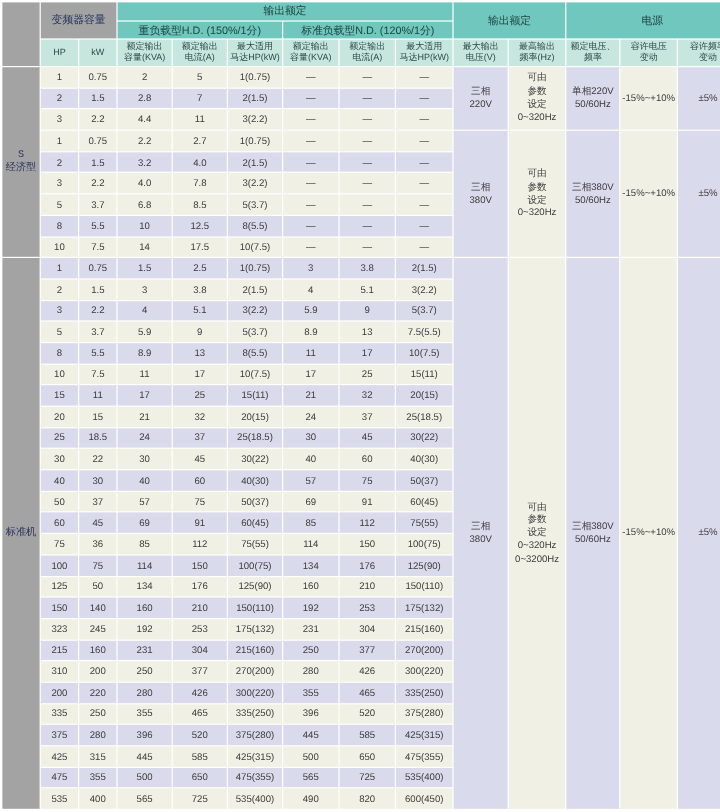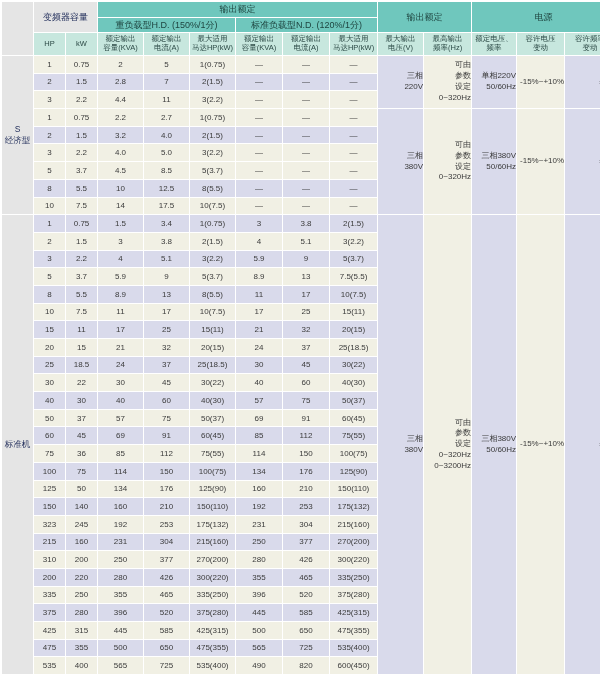--- a/index.html
+++ b/index.html
@@ -25,25 +25,25 @@
     overflow: hidden;
     font-weight: normal;
     line-height: 1.15;
   }
   thead tr.r1 th { height: 15px; }
   thead tr.r2 th { height: 14px; }
   thead tr.r3 th { height: 22px; margin-left: 48px; }
   tbody td, tbody th { height: 16.7px; }
   .teal  { background: #6FC7BD; color: #1e4540; font-size: 9px; }
   .mint  { background: #C7E7DE; color: #2c4a46; font-size: 7.5px; }
-  .blue  { background: #e5e5e5; color: #26325e; font-size: 9px; }
+  .blue  { background: #a3a3a3; color: #26325e; font-size: 9px; font-family: Liberation Mono, monospace; }
   .lav   { background: #D9DAEB; font-size: 8px; }
   .beige { background: #F1F0E4; font-size: 8px; }
   .section-label { font-size: 8.5px; line-height: 1.25; }
-  .merged { line-height: 1.35; text-align: right; }
+  .merged { line-height: 1.35; }
 </style>
 </head>
 <body>
 
 <div class="page">
   <table class="spec">
     <colgroup>
       <col style="width:31px">
         <col style="width:31px">
         <col style="width:31px">
@@ -168,30 +168,30 @@
           <td class="lav">4.0</td>
           <td class="lav">2(1.5)</td>
           <td class="lav">—</td>
           <td class="lav">—</td>
           <td class="lav">—</td>
         </tr>
         <tr>
           <td class="beige">3</td>
           <td class="beige">2.2</td>
           <td class="beige">4.0</td>
-          <td class="beige">5.0</td>
+          <td class="beige">7.8</td>
           <td class="beige">3(2.2)</td>
           <td class="beige">—</td>
           <td class="beige">—</td>
           <td class="beige">—</td>
         </tr>
         <tr>
           <td class="beige">5</td>
           <td class="beige">3.7</td>
-          <td class="beige">4.5</td>
+          <td class="beige">6.8</td>
           <td class="beige">8.5</td>
           <td class="beige">5(3.7)</td>
           <td class="beige">—</td>
           <td class="beige">—</td>
           <td class="beige">—</td>
         </tr>
         <tr>
           <td class="lav">8</td>
           <td class="lav">5.5</td>
           <td class="lav">10</td>
@@ -209,21 +209,21 @@
           <td class="beige">10(7.5)</td>
           <td class="beige">—</td>
           <td class="beige">—</td>
           <td class="beige">—</td>
         </tr>
         <tr>
           <th class="blue section-label" rowspan="26">标准机</th>
           <td class="lav">1</td>
           <td class="lav">0.75</td>
           <td class="lav">1.5</td>
-          <td class="lav">3.4</td>
+          <td class="lav">2.5</td>
           <td class="lav">1(0.75)</td>
           <td class="lav">3</td>
           <td class="lav">3.8</td>
           <td class="lav">2(1.5)</td>
           <td class="lav merged" rowspan="26">三相
 380V</td>
           <td class="beige merged" rowspan="26">可由
 参数
 设定
 0~320Hz

